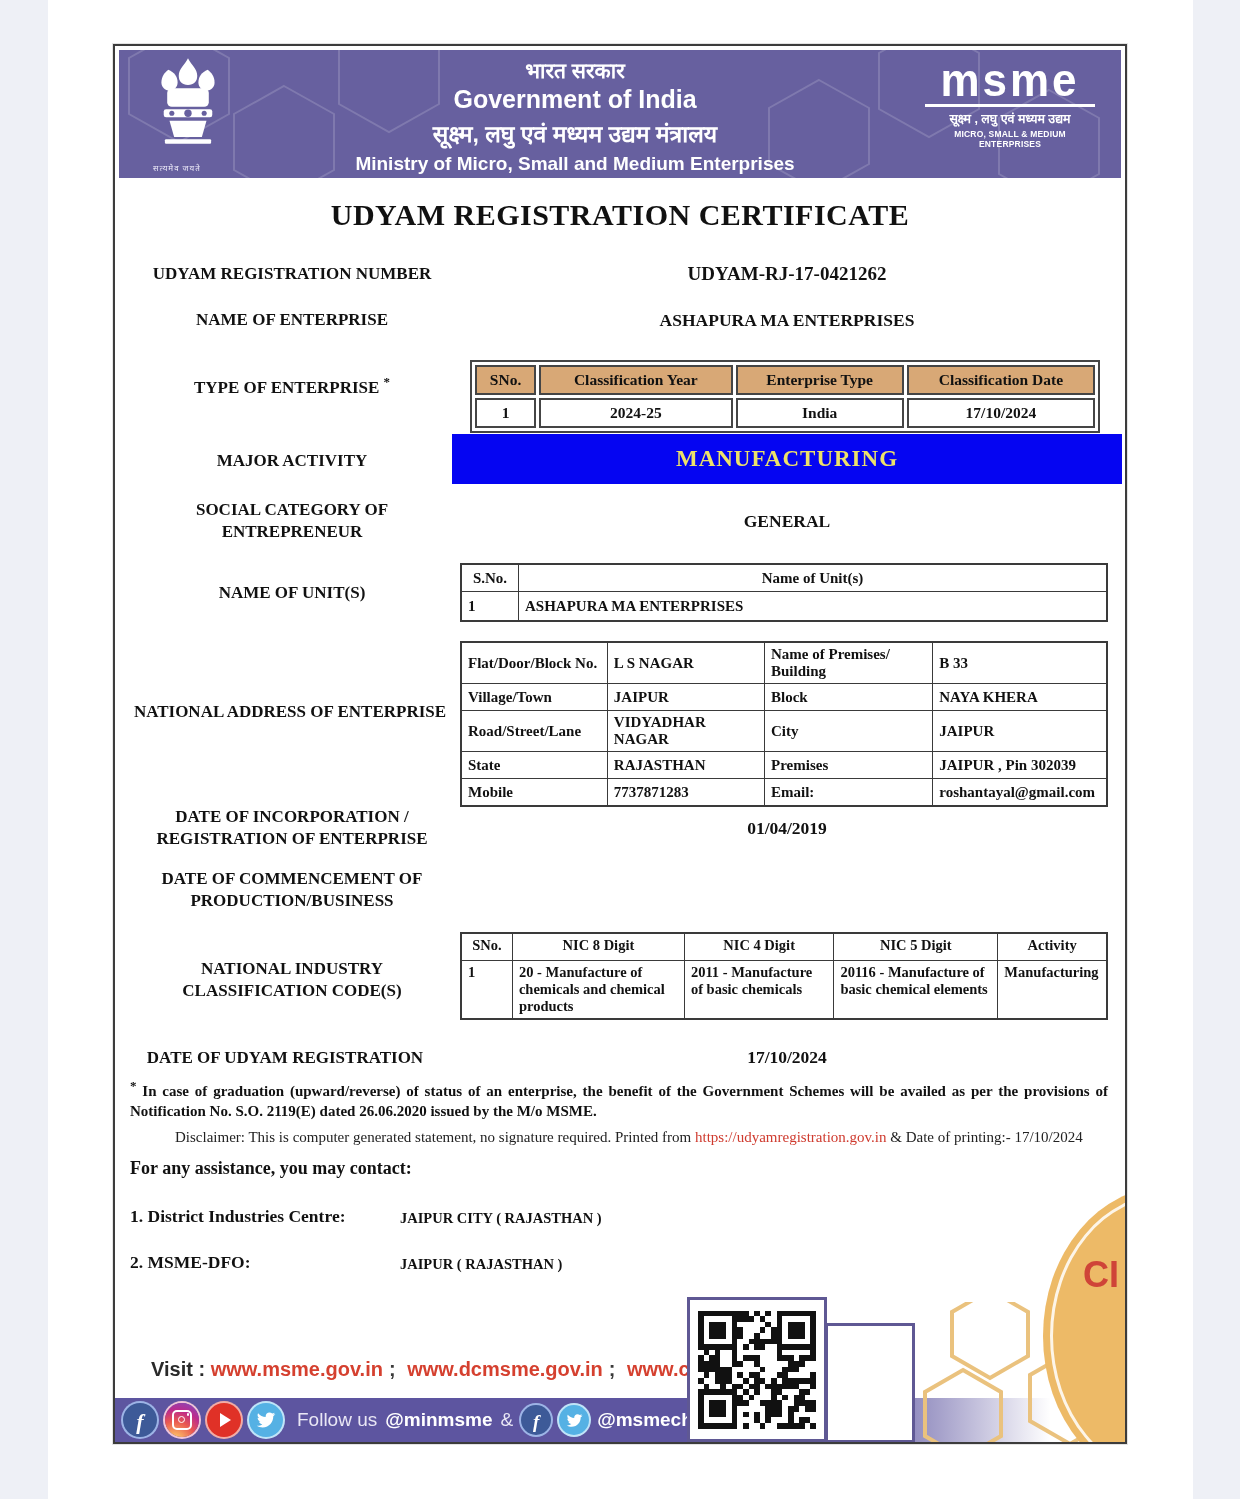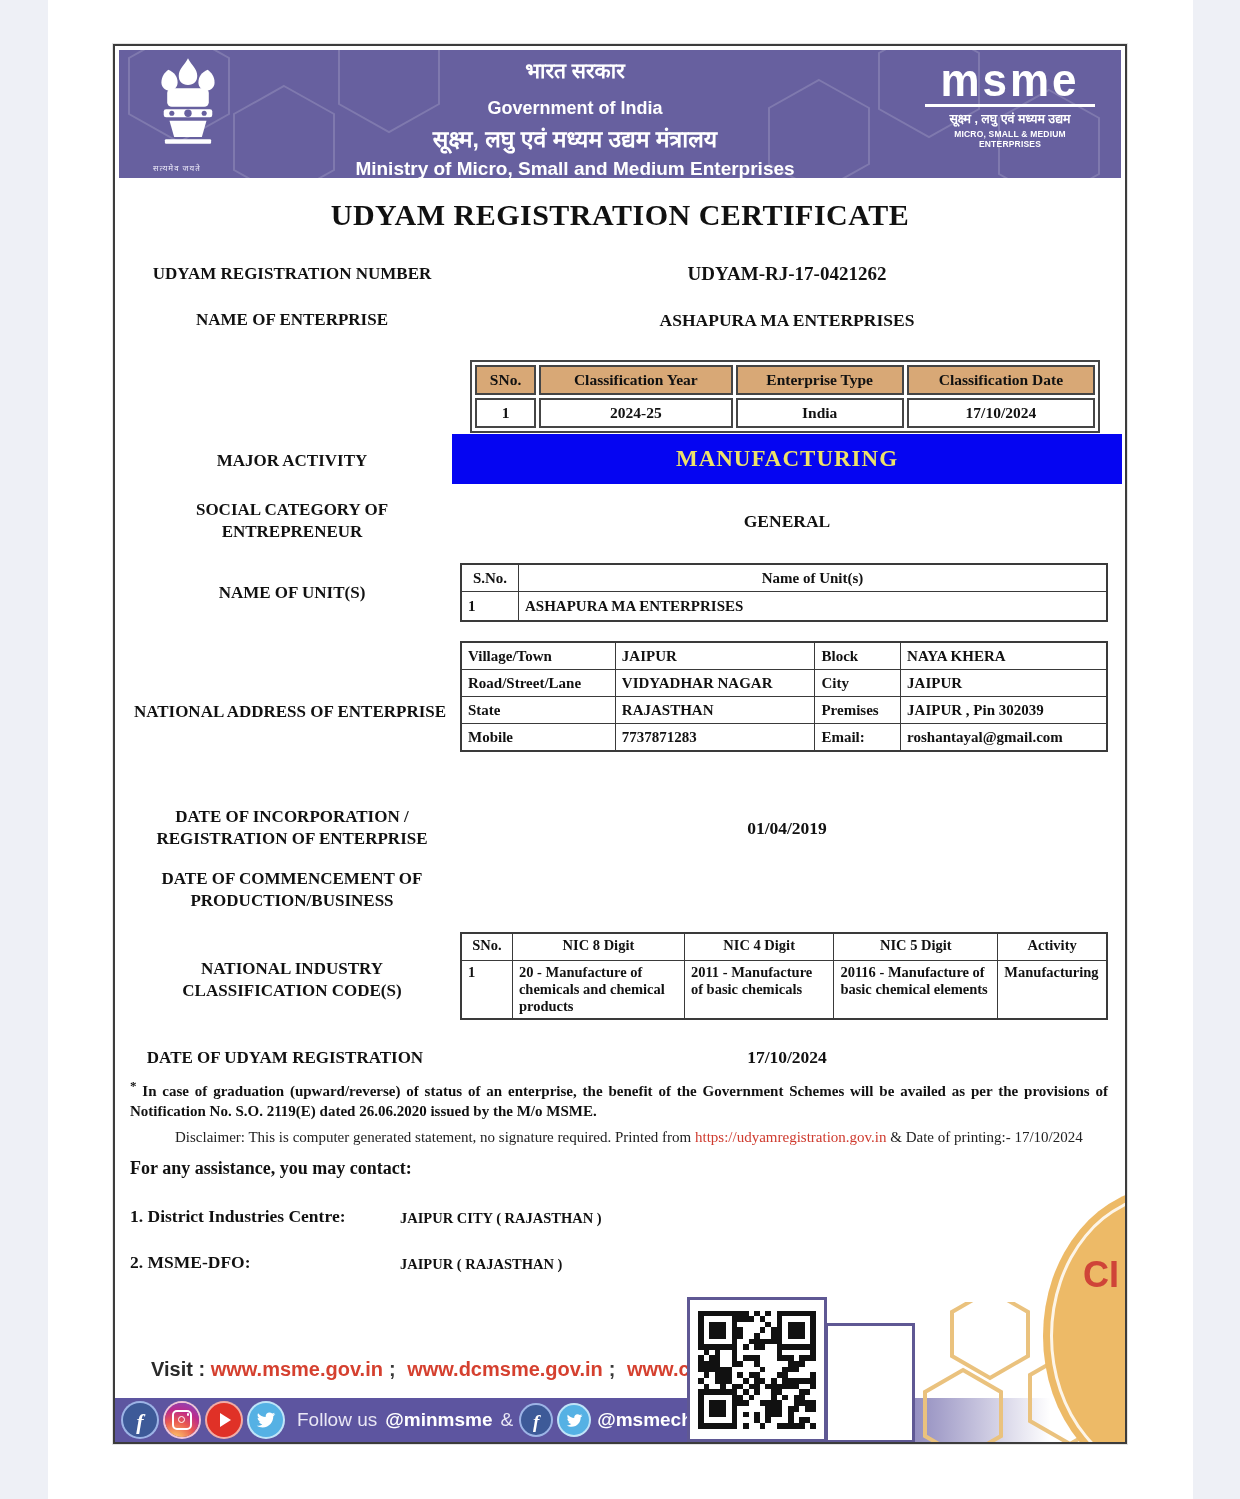--- a/index.html
+++ b/index.html
@@ -13,21 +13,21 @@
         border:2px solid #3c3c3c;overflow:hidden;box-shadow:0 0 0 1px #e3e3e3;}
 
   
   .band{position:absolute;left:4px;top:4px;width:1002px;height:128px;background:#67609f;overflow:hidden;}
   .band-hex{position:absolute;left:0;top:0;}
   .emblem{position:absolute;left:34px;top:6px;width:78px;height:118px;text-align:left;color:#fff;}
   .emblem-cap{display:block;font-size:8px;color:#f0eefb;margin-top:-2px;letter-spacing:1px;}
   .band-center{position:absolute;left:130px;right:220px;top:6px;text-align:center;color:#ffffff;
                font-family:"Liberation Sans","DejaVu Sans",sans-serif;}
   .bc-hi1{font-size:21px;font-weight:700;}
-  .bc-en1{font-size:18px;font-weight:700;margin-top:14px;}
+  .bc-en1{font-size:25px;font-weight:700;margin-top:1px;}
   .bc-hi2{font-size:23px;font-weight:700;margin-top:3px;}
   .bc-en2{font-size:19px;font-weight:700;margin-top:4px;}
   .msme{position:absolute;right:26px;top:8px;width:170px;text-align:center;color:#fff;
         font-family:"Liberation Sans","DejaVu Sans",sans-serif;}
   .msme-word{font-size:44px;font-weight:800;letter-spacing:3px;line-height:44px;transform:scaleY(1.05);}
   .msme-rule{height:3px;background:#ffffff;margin:2px 0 3px 0;}
   .msme-hi{font-size:12.5px;font-weight:700;}
   .msme-en{font-size:8.5px;font-weight:700;letter-spacing:.2px;margin-top:2px;}
 
   
@@ -173,20 +173,24 @@
     </div>
 
     <div class="title">UDYAM REGISTRATION CERTIFICATE</div>
 
     <div class="lbl" style="top:217px;">UDYAM REGISTRATION NUMBER</div>
     <div class="val" style="top:217px;font-size:19px;">UDYAM-RJ-17-0421262</div>
 
     <div class="lbl" style="top:263px;">NAME OF ENTERPRISE</div>
     <div class="val" style="top:264px;">ASHAPURA MA ENTERPRISES</div>
 
+    <div class="lbl" style="top:328px;">
+      <span>TYPE OF ENTERPRISE</span>
+      <sup class="star">*</sup>
+    </div>
 
     <table class="tbl class-tbl">
       <tbody>
           <tr>
         <th style="width:52px;">SNo.</th>
         <th style="width:196px;">Classification Year</th>
         <th style="width:170px;margin-left:48px;">Enterprise Type</th>
         <th style="width:190px;">Classification Date</th>
       </tr>
       <tr>
@@ -216,20 +220,26 @@
       <tr>
         <td>1</td>
         <td>ASHAPURA MA ENTERPRISES</td>
       </tr>
     </tbody>
       </table>
 
     <div class="lbl" style="top:655px;width:340px;left:5px;">NATIONAL ADDRESS OF ENTERPRISE</div>
     <table class="tbl addr-tbl">
       <tbody>
+          <tr>
+        <td class="c1">Flat/Door/Block No.</td>
+        <td class="c2">L S NAGAR</td>
+        <td class="c3">Name of Premises/ Building</td>
+        <td class="c4">B 33</td>
+      </tr>
       <tr>
         <td>Village/Town</td>
         <td>JAIPUR</td>
         <td>Block</td>
         <td>NAYA KHERA</td>
       </tr>
       <tr>
         <td>Road/Street/Lane</td>
         <td>VIDYADHAR NAGAR</td>
         <td>City</td>

